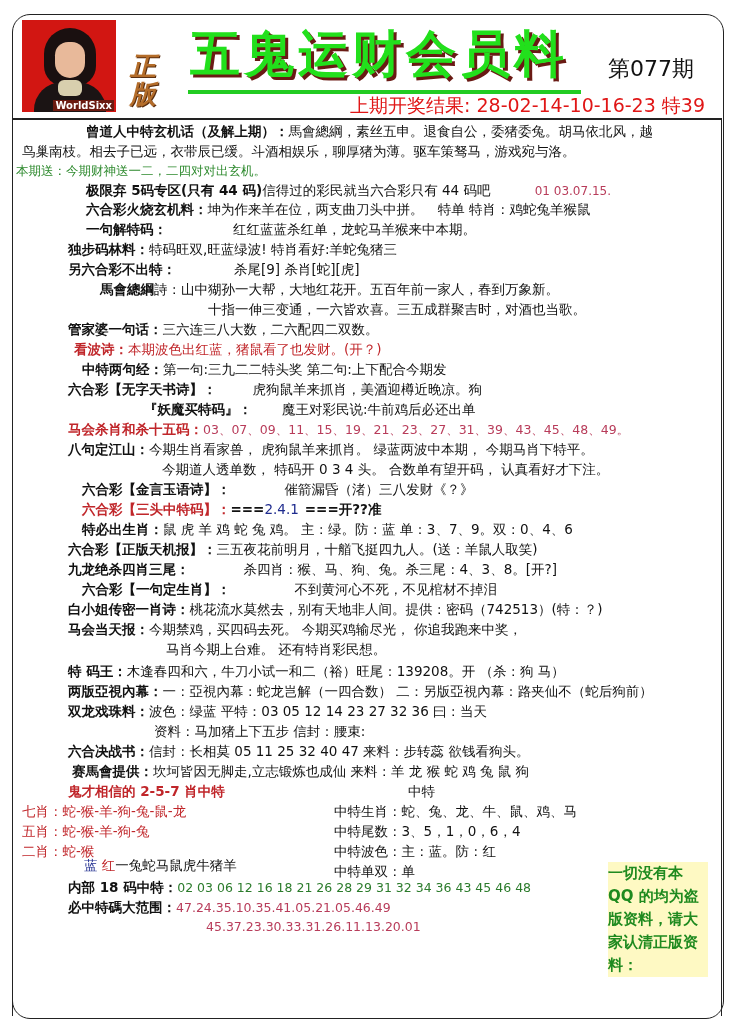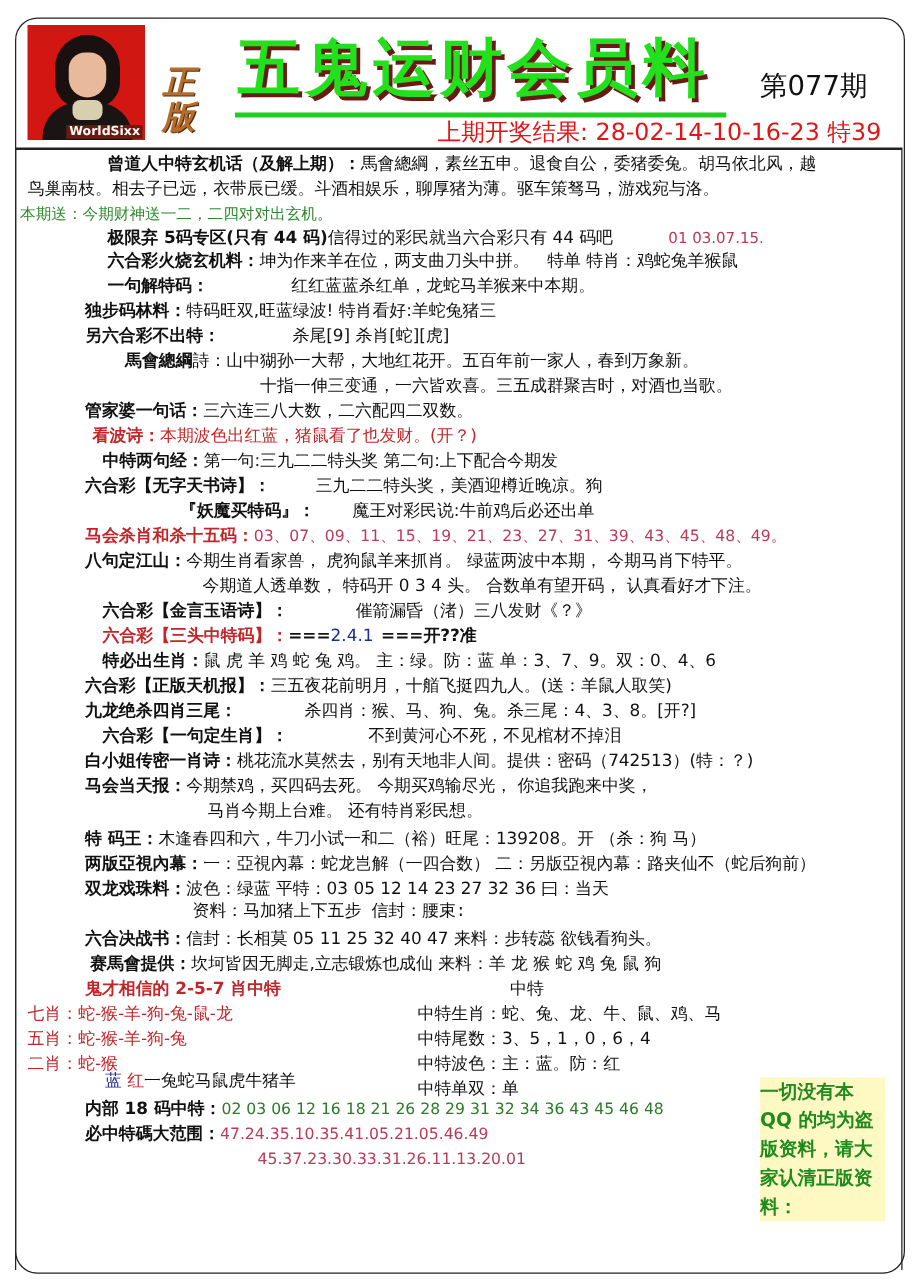--- a/index.html
+++ b/index.html
@@ -91,21 +91,21 @@
 <div class="line" style="left:68px;top:320px;">
   <span class="b">管家婆一句话：</span><span>三六连三八大数，二六配四二双数。</span>
 </div>
 <div class="line red" style="left:74px;top:340px;">
   <span class="redb">看波诗：</span><span>本期波色出红蓝，猪鼠看了也发财。(开？)</span>
 </div>
 <div class="line" style="left:82px;top:360px;">
   <span class="b">中特两句经：</span><span>第一句:三九二二特头奖   第二句:上下配合今期发</span>
 </div>
 <div class="line" style="left:68px;top:380px;">
-  <span class="b">六合彩【无字天书诗】：</span><span style="margin-left:36px;">三九二二特头奖，美酒迎樽近晚凉。狗</span>
+  <span class="b">六合彩【无字天书诗】：</span><span style="margin-left:36px;">虎狗鼠羊来抓肖，美酒迎樽近晚凉。狗</span>
 </div>
 <div class="line" style="left:144px;top:400px;">
   <span class="b">『妖魔买特码』：</span><span style="margin-left:30px;">魔王对彩民说:牛前鸡后必还出单</span>
 </div>
 <div class="line" style="left:68px;top:420px;">
   <span class="redb">马会杀肖和杀十五码：</span><span class="pink" style="font-size:12.5px;">03、07、09、11、15、19、21、23、27、31、39、43、45、48、49。</span>
 </div>
 <div class="line" style="left:68px;top:440px;">
   <span class="b">八句定江山：</span><span>今期生肖看家兽，  虎狗鼠羊来抓肖。 绿蓝两波中本期，  今期马肖下特平。</span>
 </div>
@@ -137,21 +137,21 @@
 <div class="line" style="left:166px;top:640px;">马肖今期上台难。  还有特肖彩民想。</div>
 <div class="line" style="left:68px;top:662px;">
   <span class="b">特 码王：</span><span>木逢春四和六，牛刀小试一和二（裕）旺尾：139208。开  （杀：狗 马）</span>
 </div>
 <div class="line" style="left:68px;top:682px;">
   <span class="b">两版亞視內幕：</span><span>一：亞視內幕：蛇龙岂解（一四合数）  二：另版亞視內幕：路夹仙不（蛇后狗前）</span>
 </div>
 <div class="line" style="left:68px;top:702px;">
   <span class="b">双龙戏珠料：</span><span>波色：绿蓝   平特：03 05 12 14 23 27 32 36   曰：当天</span>
 </div>
-<div class="line" style="left:154px;top:722px;font-family:Liberation Mono, monospace;">资料：马加猪上下五步  信封：腰束:</div>
+<div class="line" style="left:154px;top:722px;">资料：马加猪上下五步  信封：腰束:</div>
 <div class="line" style="left:68px;top:742px;">
   <span class="b">六合决战书：</span><span>信封：长相莫 05 11 25 32 40 47 来料：步转蕊 欲钱看狗头。</span>
 </div>
 <div class="line" style="left:72px;top:762px;text-align:center;">
   <span class="b">赛馬會提供：</span><span>坎坷皆因无脚走,立志锻炼也成仙 来料：羊 龙 猴 蛇 鸡 兔 鼠 狗</span>
 </div>
 
 <div class="line redb" style="left:68px;top:782px;">鬼才相信的 2-5-7 肖中特</div>
 <div class="line red" style="left:22px;top:802px;">七肖：蛇-猴-羊-狗-兔-鼠-龙</div>
 <div class="line red" style="left:22px;top:822px;">五肖：蛇-猴-羊-狗-兔</div>

